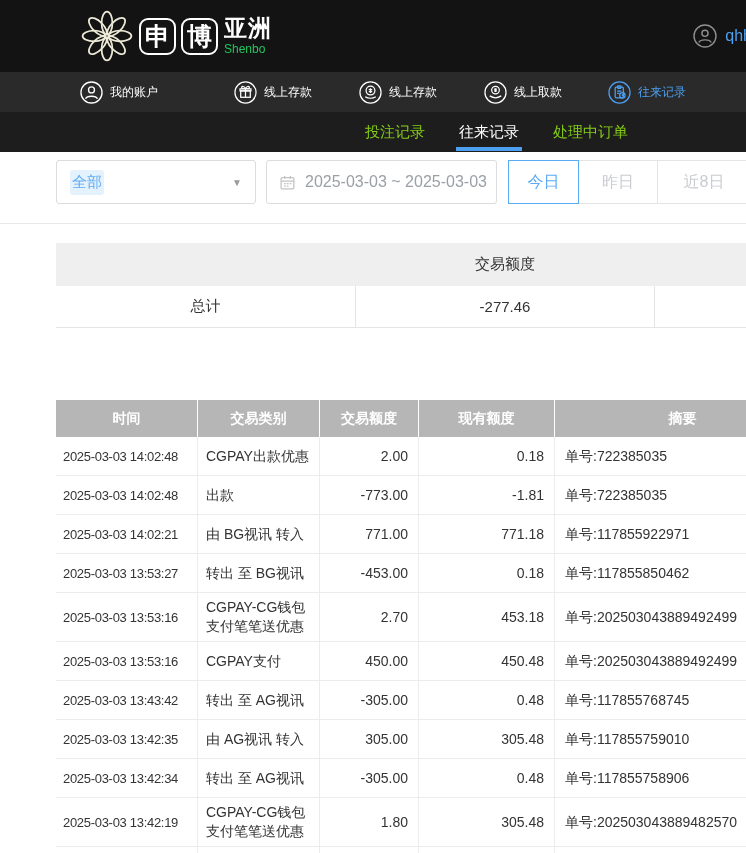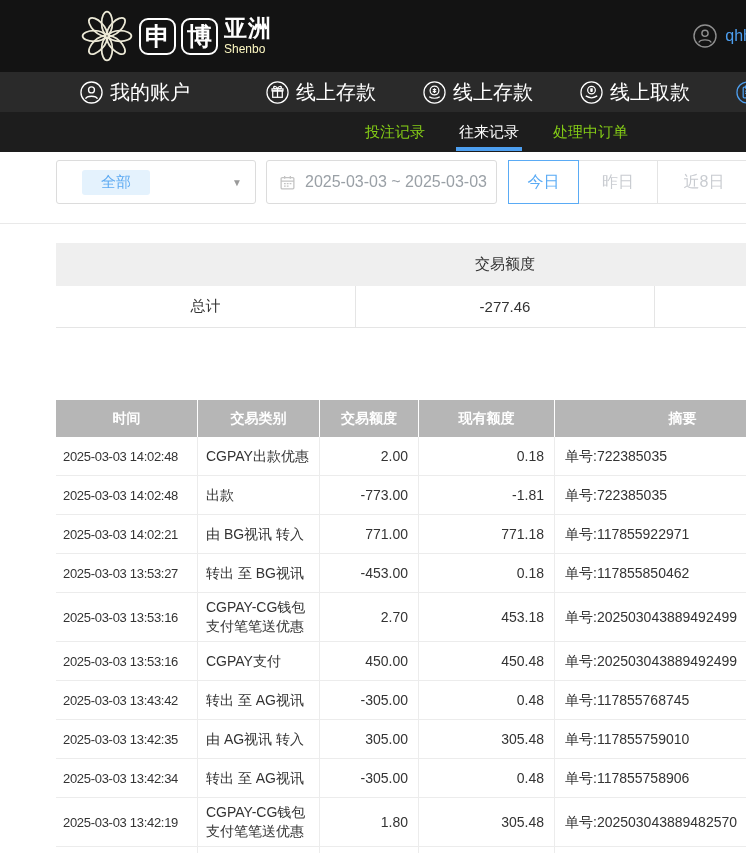--- a/index.html
+++ b/index.html
@@ -15,46 +15,46 @@
   .top-header { height: 72px; background: #131313; display: flex; align-items: center; position: relative; }
   .logo { margin-left: 80px; display: flex; align-items: center; cursor: pointer; }
   .logo-flower { width: 54px; height: 54px; display: block; }
   .logo-box {
     width: 37px; height: 37px; border: 2px solid #fff; border-radius: 9px;
     color: #fff; font-size: 25px; display: flex; align-items: center; justify-content: center;
     margin-left: 5px; font-weight: bold;
   }
   .logo-text { margin-left: 6px; color: #fff; line-height: 1; }
   .logo-region { font-size: 23px; font-weight: bold; letter-spacing: 1px; }
-  .logo-sub { font-size: 12px; color: #fef9c3; margin-top: 3px; }
+  .logo-sub { font-size: 12px; color: #22c55e; margin-top: 3px; }
   .user-area { position: absolute; right: -6px; top: 0; height: 72px; display: flex; align-items: center; gap: 8px; cursor: pointer; }
   .user-avatar { width: 24px; height: 24px; color: #8f8f8f; }
   .user-name { color: #4d9ff0; font-size: 16px; white-space: nowrap; }
 
   
   .main-nav { height: 40px; background: #2a2a2a; display: flex; align-items: center; }
-  .nav-item { display: flex; align-items: center; gap: 7px; color: #fff; font-size: 20px; white-space: nowrap; cursor: pointer; }
+  .nav-item { display: flex; align-items: center; gap: 7px; color: #fff; font-size: 12px; white-space: nowrap; cursor: pointer; }
   .nav-item .nav-ico { width: 23px; height: 23px; display: block; }
   .nav-item.active { color: #4d9ff0; }
   .m1 { margin-left: 80px; } .m2 { margin-left: 76px; } .m3 { margin-left: 47px; } .m4 { margin-left: 47px; } .m5 { margin-left: 46px; }
 
   
   .sub-nav { height: 40px; background: #1d1d1d; display: flex; align-items: center; justify-content: flex-end; padding-right: 118px; gap: 34px; }
   .subnav-item { color: #84cc16; font-size: 15px; position: relative; height: 40px; line-height: 40px; cursor: pointer; white-space: nowrap; }
   .subnav-item.active { color: #fff; }
   .subnav-item.active::after { content: ""; position: absolute; left: -3px; right: -3px; bottom: 1px; height: 4px; background: #4d9ff0; }
 
   
   .filter-bar { position: relative; height: 71px; background: #fff; }
   .cat-select {
     position: absolute; left: 56px; top: 8px; width: 200px; height: 44px;
     border: 1px solid #dcdcdc; border-radius: 3px; background: #fff;
     display: flex; align-items: center; cursor: pointer;
   }
-  .cat-chip { margin-left: 25px; background: #e4f2fd; color: #5fabf2; font-size: 15px; padding: 3px 19px; border-radius: 3px; }
+  .cat-chip { margin-left: 13px; background: #e4f2fd; color: #5fabf2; font-size: 15px; padding: 3px 2px; border-radius: 3px; }
   .cat-caret { position: absolute; right: 13px; color: #9a9a9a; font-size: 10px; }
   .date-picker {
     position: absolute; left: 266px; top: 8px; width: 231px; height: 44px;
     border: 1px solid #dcdcdc; border-radius: 3px; background: #fff;
     display: flex; align-items: center; gap: 9px; padding-left: 12px;
     color: #9aa0a6; font-size: 16px; cursor: pointer; white-space: nowrap;
   }
   .cal-ico { width: 17px; height: 17px; color: #c3c3c3; flex: none; }
   .quick-group { position: absolute; left: 508px; top: 8px; display: flex; }
   .quick-btn {

